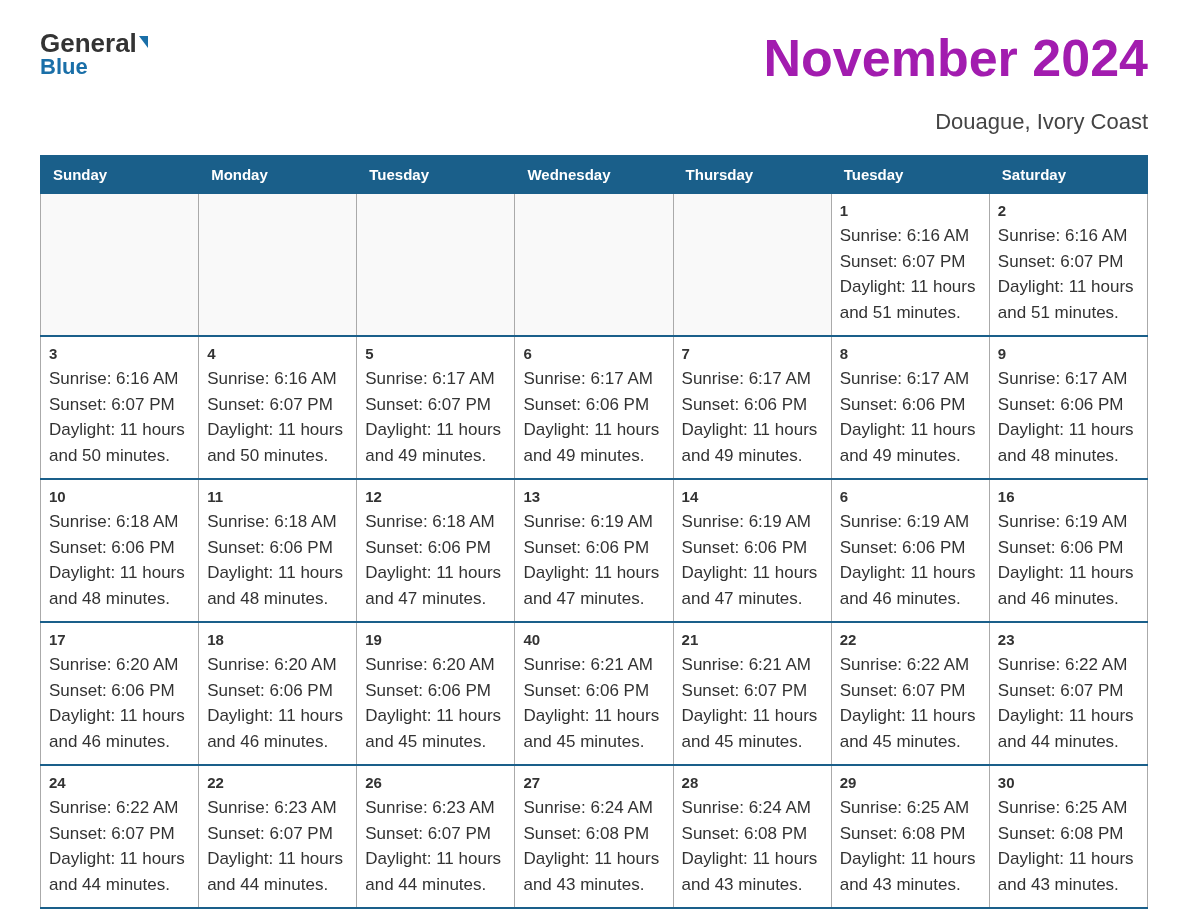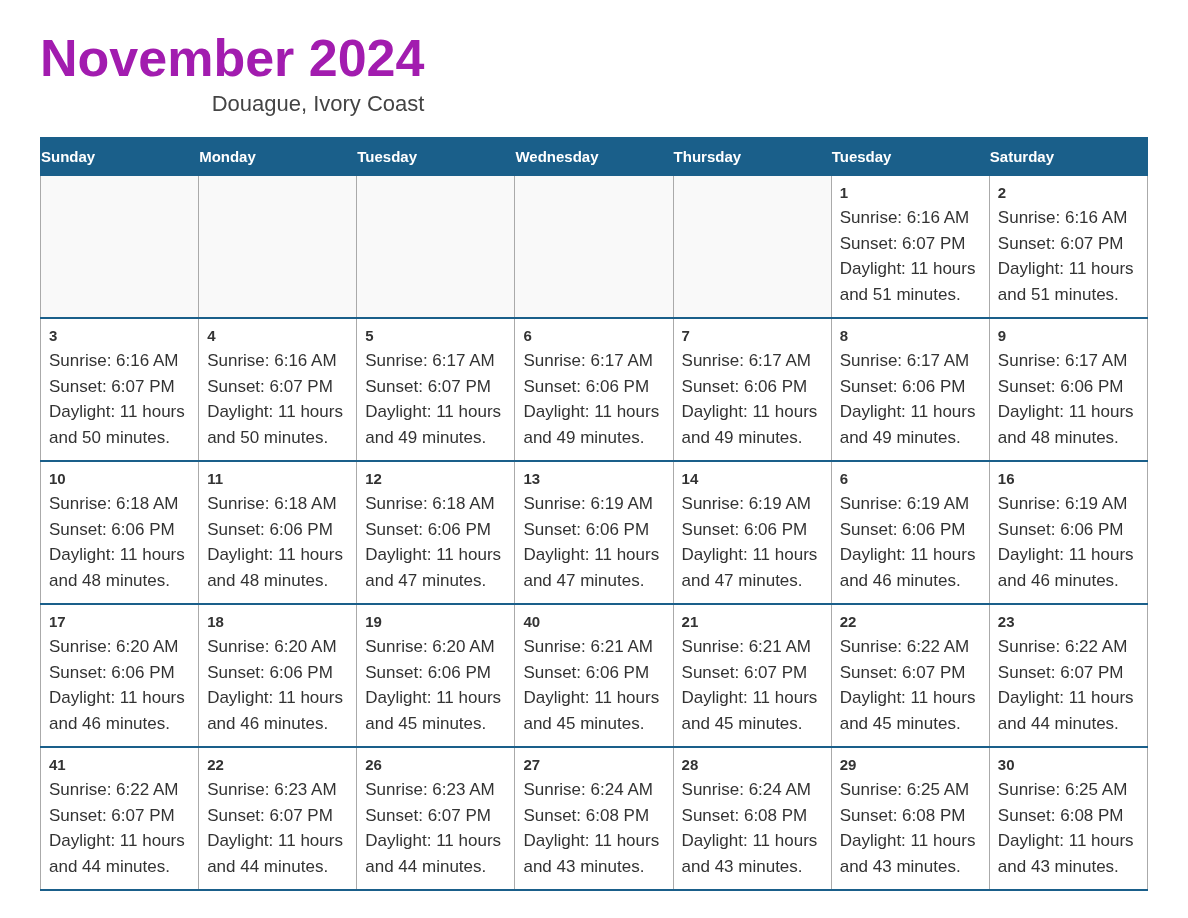--- a/index.html
+++ b/index.html
@@ -42,32 +42,32 @@
     .title-block h1 {
       font-size: 52px;
       font-weight: bold;
       color: #a21caf;
       line-height: 1.1;
     }
     .title-block h2 {
       font-size: 22px;
       font-weight: normal;
       color: #444;
-      margin-top: 4px;
+      margin-top: 22px;
     }
     .calendar {
       width: 100%;
       border-collapse: collapse;
     }
     .calendar thead tr th {
       background-color: #1a5f8a;
       color: #fff;
       font-size: 15px;
       font-weight: bold;
-      padding: 10px 0;
+      padding: 10px 12px;
       text-align: left;
       border: 1px solid #1a5f8a;
     }
     .calendar tbody tr td {
       vertical-align: top;
       padding: 8px 8px 10px 8px;
       border: 1px solid #aaa;
       font-size: 12.5px;
       color: #222;
       width: calc(100% / 7);
@@ -89,20 +89,26 @@
       border-bottom: 2px solid #1a5f8a;
     }
     .calendar tbody tr td.empty {
       background: #f9f9f9;
     }
   </style>
 </head>
 <body>
 
 <div class="header">
+  <div class="logo">
+    <div class="logo-general">
+      General<span style="display:inline-block;width:0;height:0;border-left:9px solid transparent;border-right:0px solid transparent;border-top:12px solid #1a6fa8;margin-left:2px;vertical-align:middle;position:relative;top:-3px;"></span>
+    </div>
+    <div class="logo-blue">Blue</div>
+  </div>
   <div class="title-block">
     <h1>November 2024</h1>
     <h2>Douague, Ivory Coast</h2>
   </div>
 </div>
 
 <table class="calendar">
   <thead>
     <tr>
       <th>Sunday</th>
@@ -215,21 +221,21 @@
           <span class="day-num">22</span>
           <div class="day-info">Sunrise: 6:22 AM<br>Sunset: 6:07 PM<br>Daylight: 11 hours and 45 minutes.</div>
         </td>
         <td>
           <span class="day-num">23</span>
           <div class="day-info">Sunrise: 6:22 AM<br>Sunset: 6:07 PM<br>Daylight: 11 hours and 44 minutes.</div>
         </td>
       </tr>
       <tr>
         <td>
-          <span class="day-num">41</span>
+          <span class="day-num">24</span>
           <div class="day-info">Sunrise: 6:22 AM<br>Sunset: 6:07 PM<br>Daylight: 11 hours and 44 minutes.</div>
         </td>
         <td>
           <span class="day-num">22</span>
           <div class="day-info">Sunrise: 6:23 AM<br>Sunset: 6:07 PM<br>Daylight: 11 hours and 44 minutes.</div>
         </td>
         <td>
           <span class="day-num">26</span>
           <div class="day-info">Sunrise: 6:23 AM<br>Sunset: 6:07 PM<br>Daylight: 11 hours and 44 minutes.</div>
         </td>

